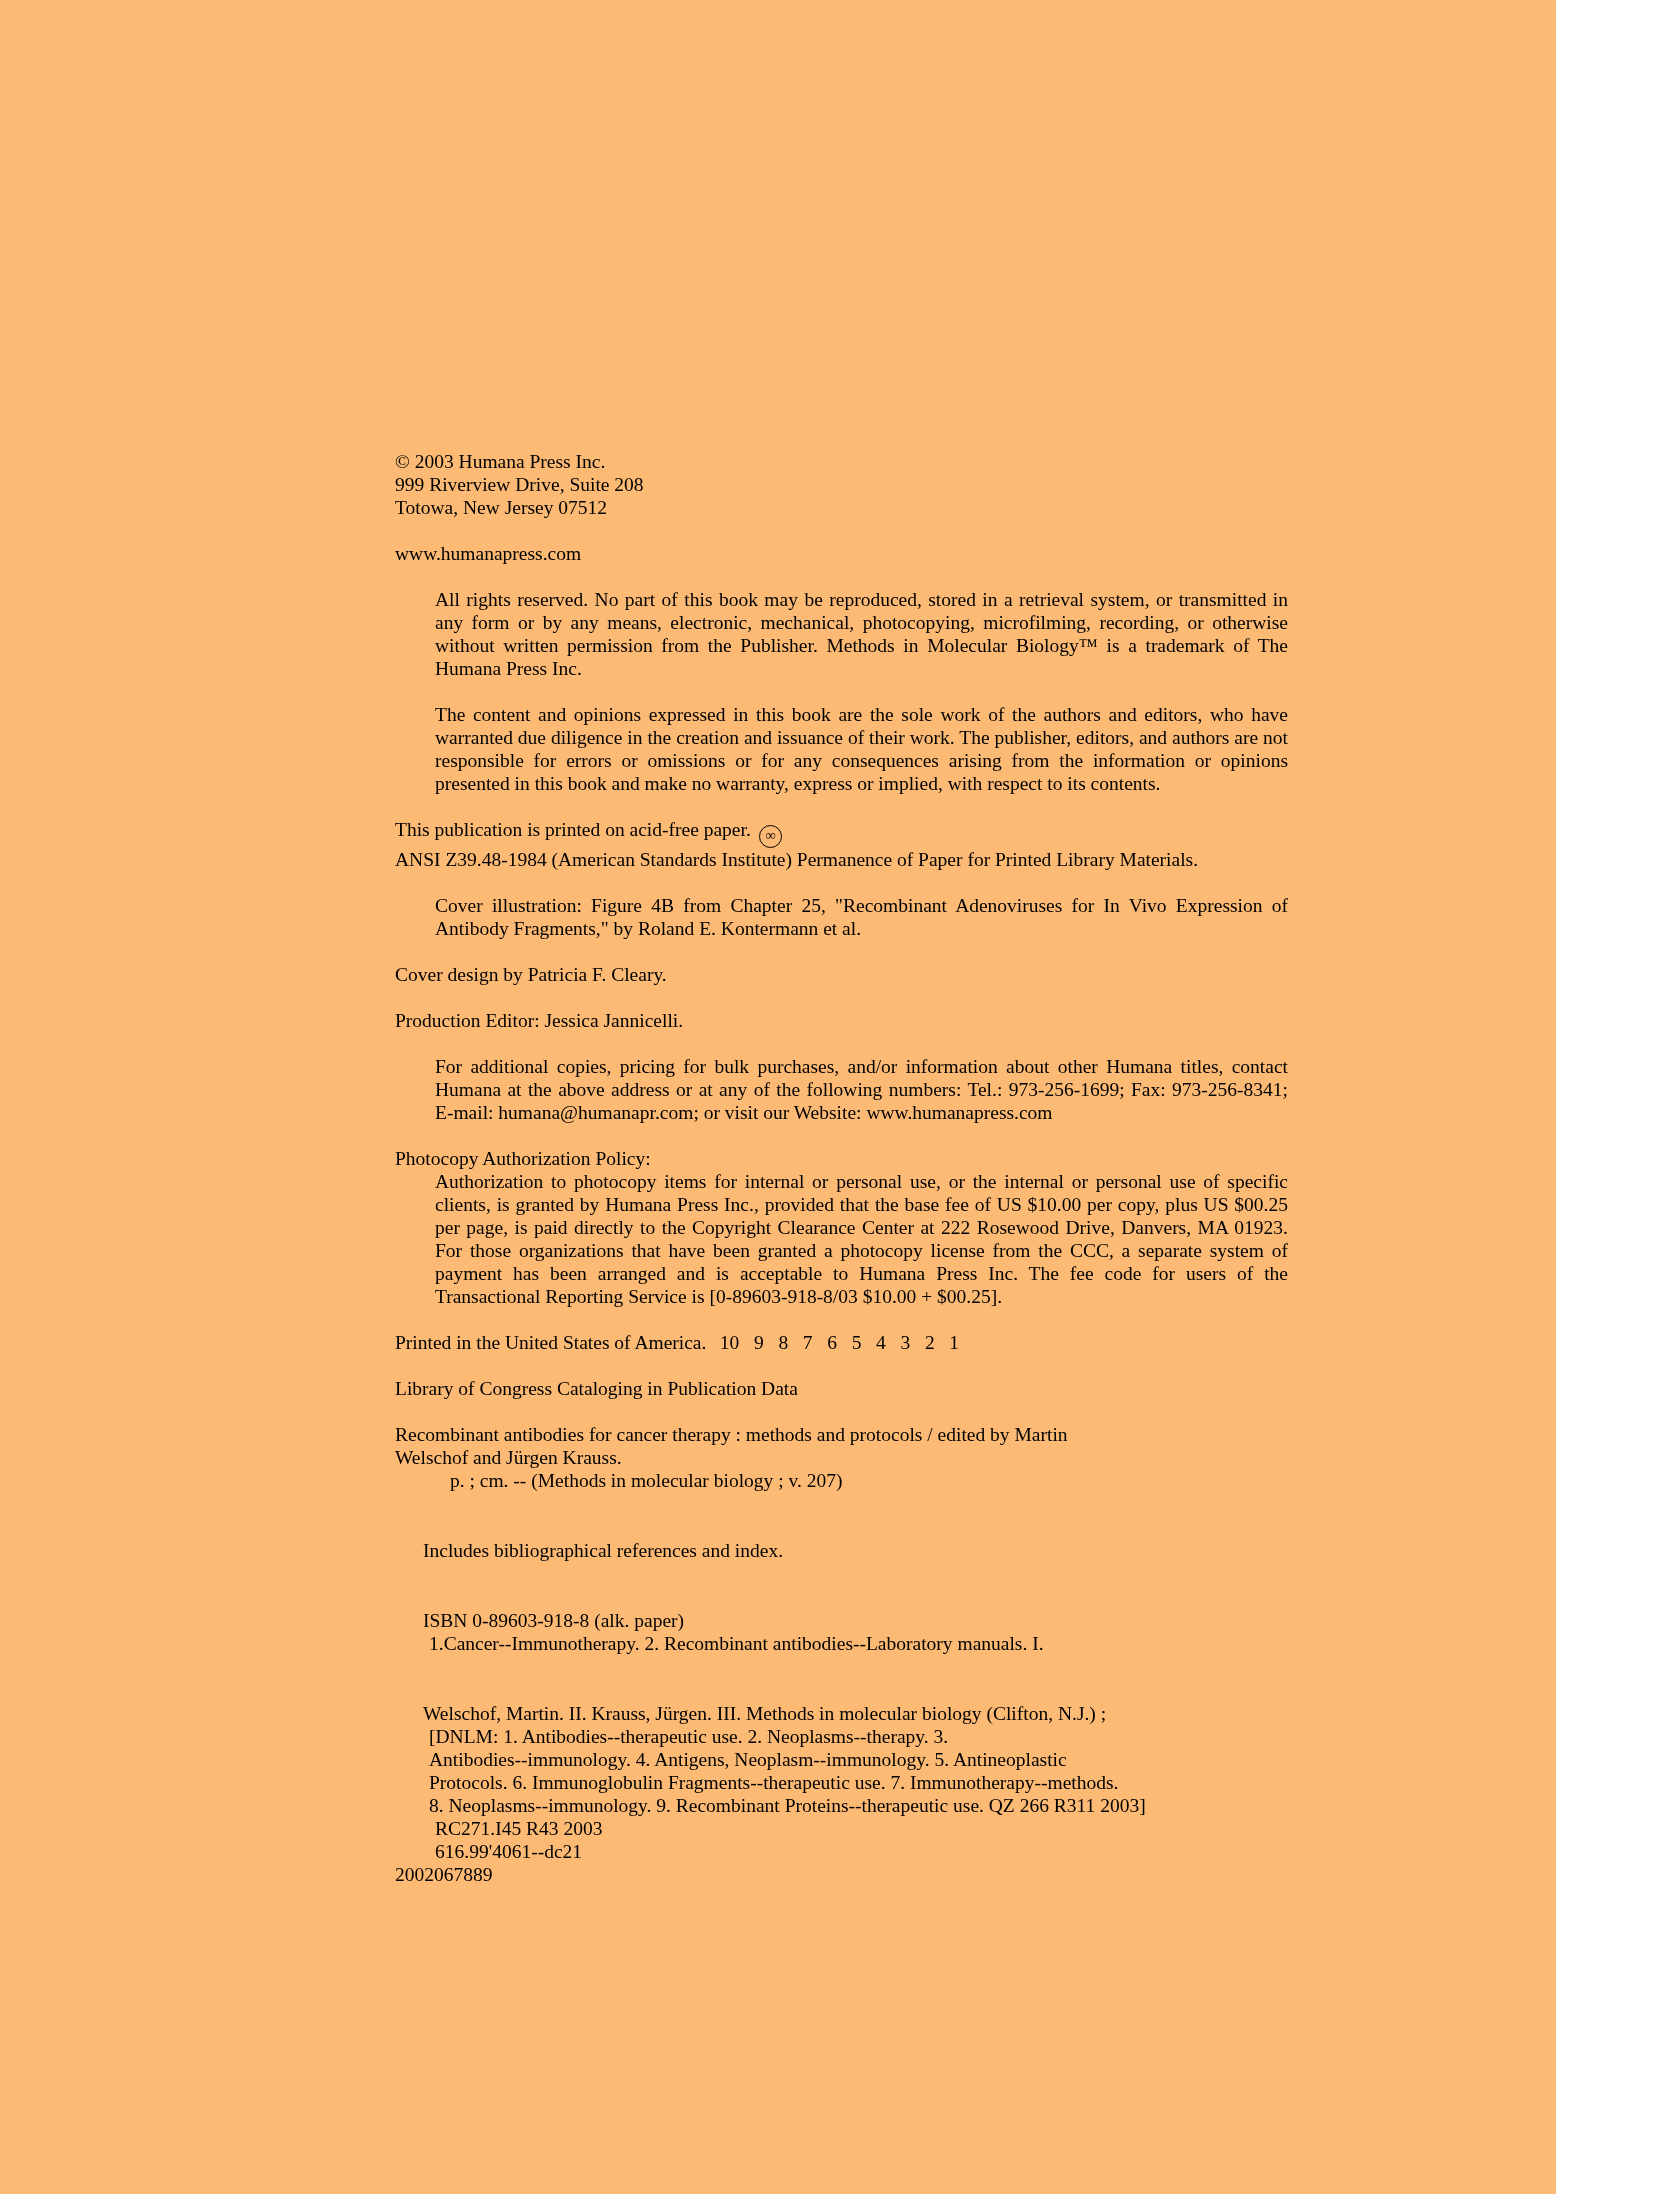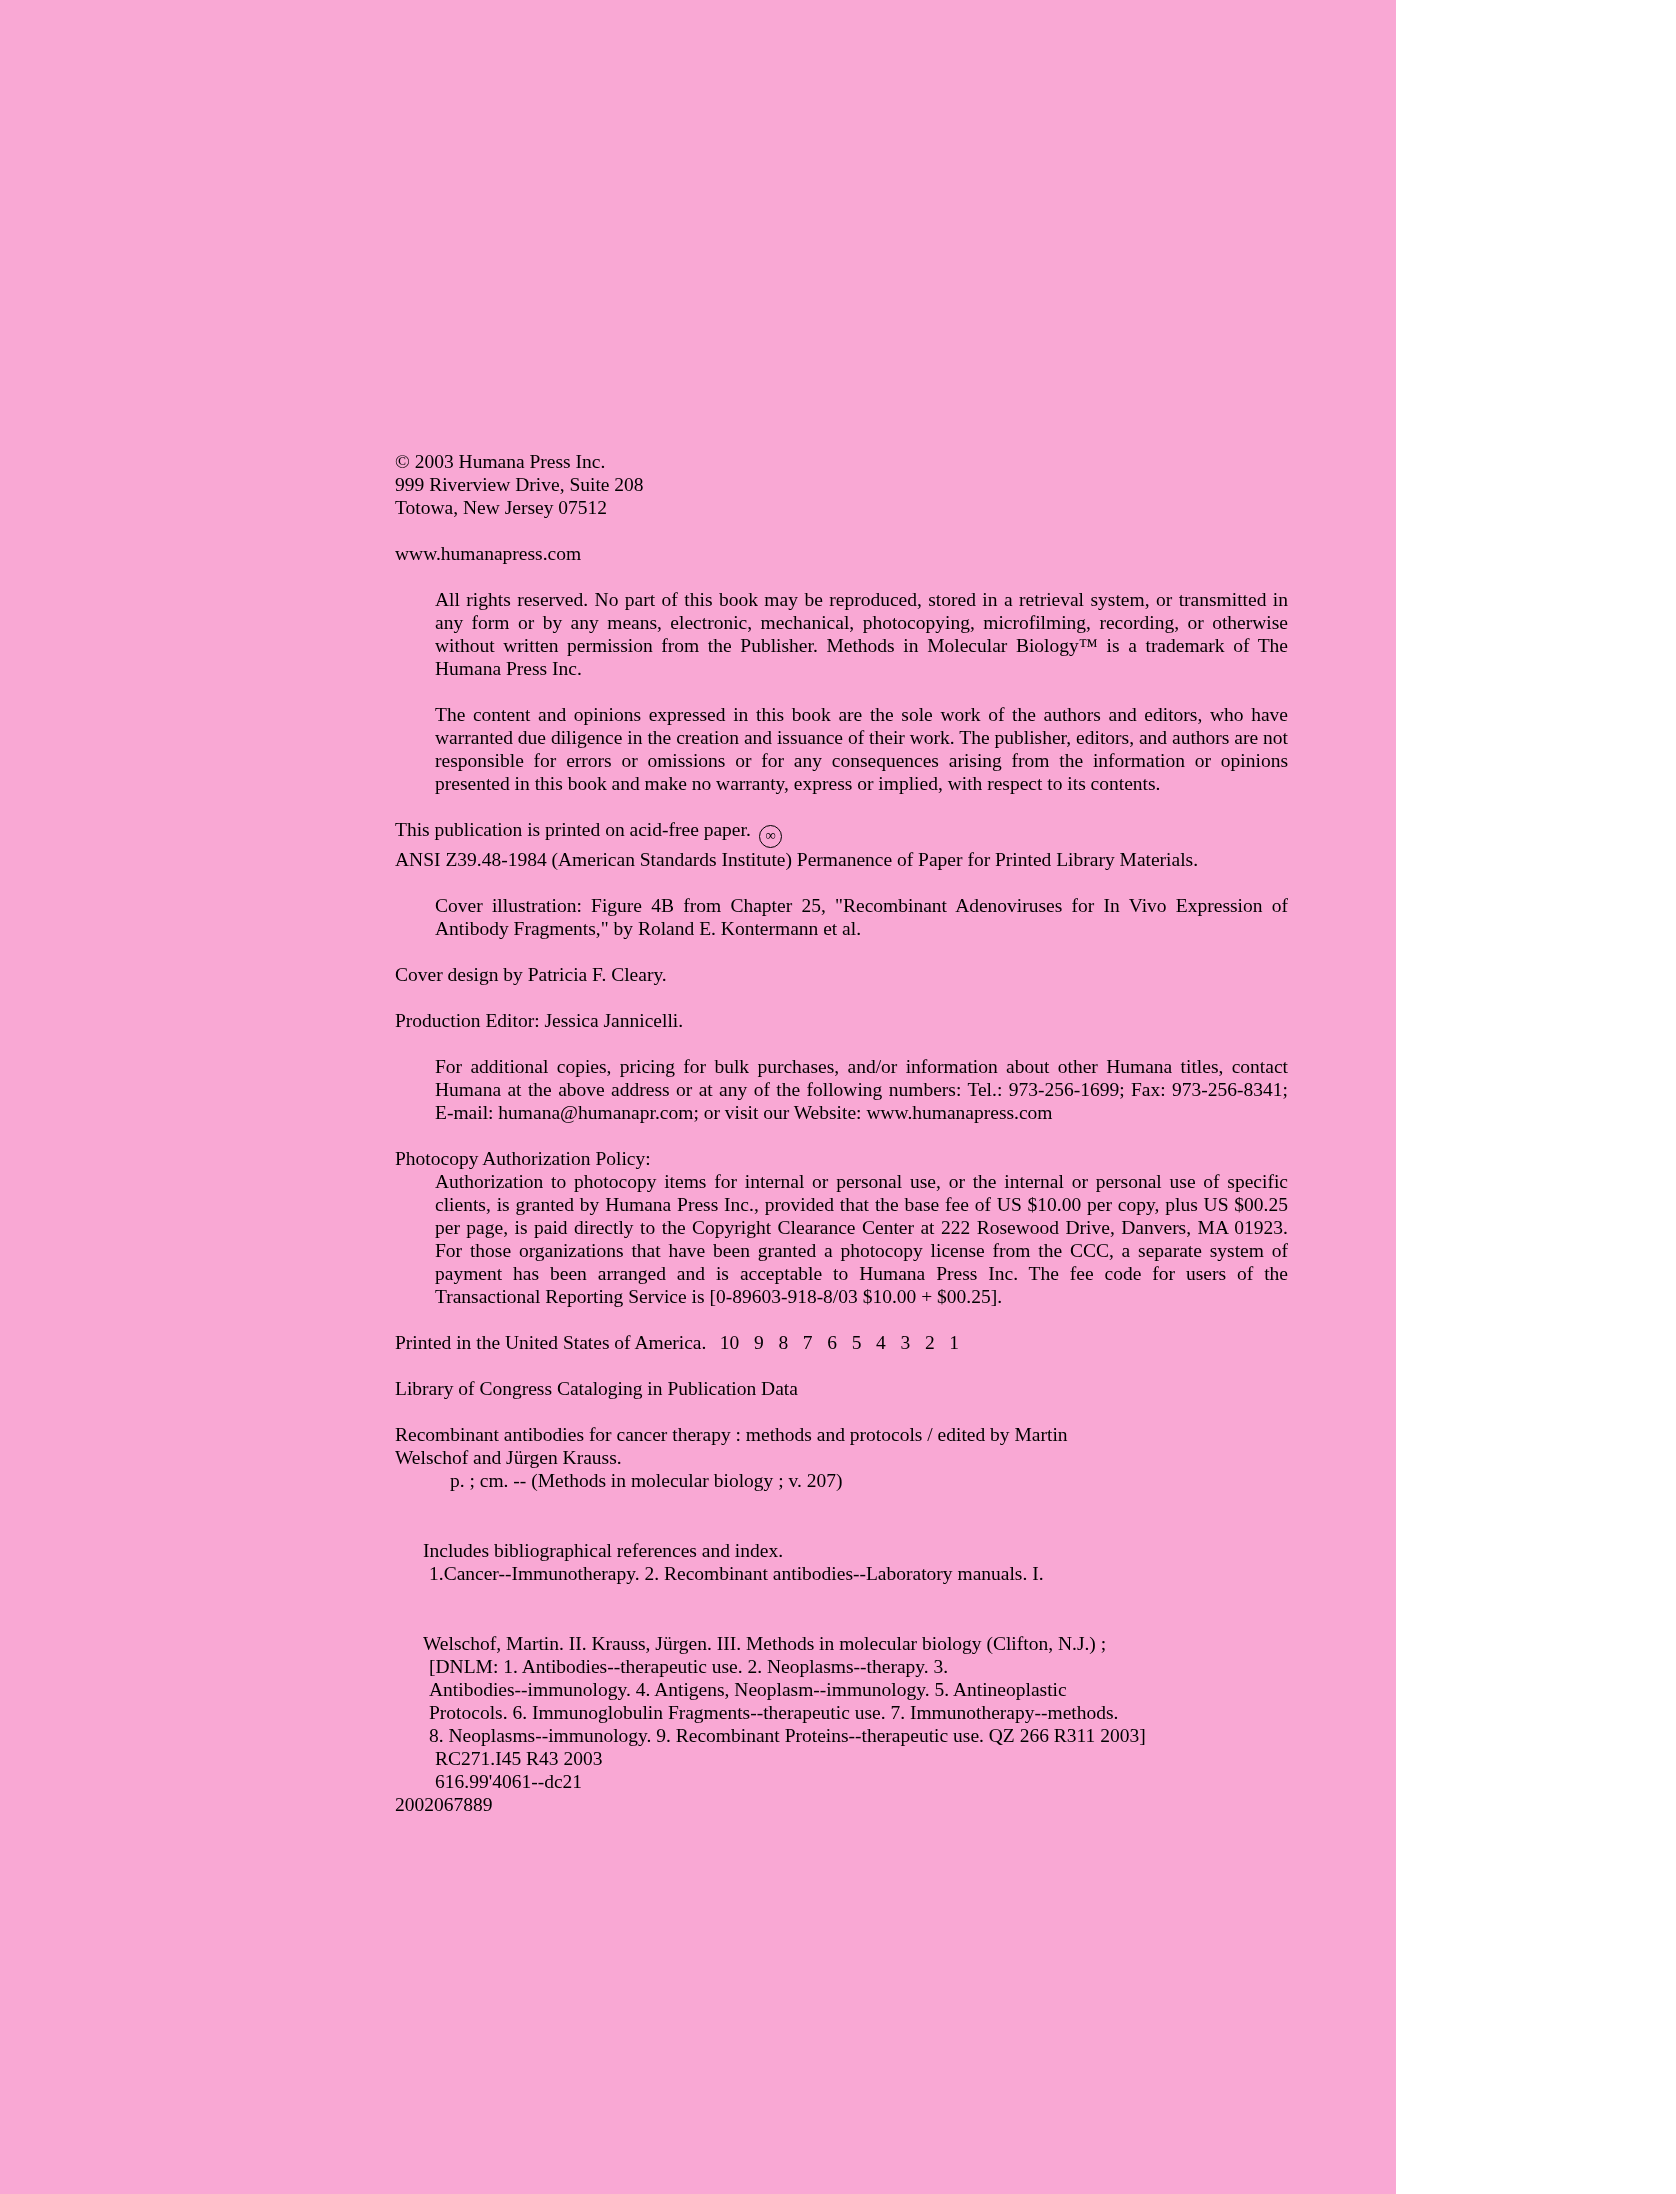--- a/index.html
+++ b/index.html
@@ -1,20 +1,20 @@
 <!DOCTYPE html>
 <html style="font-size:9.8px"><head>
 <meta charset="utf-8">
 <style>
   html, body { margin: 0; padding: 0; background: #ffffff; }
   .page {
     position: relative;
-    width: 1396px;
+    width: 1556px;
     height: 2194px;
-    background: #f9a8d4;
+    background: #fdba74;
     color: #000000;
     font-family: "Liberation Serif", serif;
     overflow: hidden;
   }
   .content {
     position: absolute;
     left: 395px;
     top: 450px;
     width: 893px;
     font-size: 19.5px;
@@ -86,20 +86,21 @@
       <span>Printed in the United States of America.</span><span class="print-numbers">10 9 8 7 6 5 4 3 2 1</span>
     </div>
 
     <div class="block">Library of Congress Cataloging in Publication Data</div>
 
     <div class="catalog">
       <div class="line">Recombinant antibodies for cancer therapy : methods and protocols / edited by Martin</div>
       <div class="line">Welschof and Jürgen Krauss.</div>
       <div class="line ind1">p. ; cm. -- (Methods in molecular biology ; v. 207)</div>
       <div class="line ind2">Includes bibliographical references and index.</div>
+      <div class="line ind2">ISBN 0-89603-918-8 (alk. paper)</div>
       <div class="line ind3">1.Cancer--Immunotherapy. 2. Recombinant antibodies--Laboratory manuals. I.</div>
       <div class="line ind2">Welschof, Martin. II. Krauss, Jürgen. III. Methods in molecular biology (Clifton, N.J.) ;</div>
       <div class="line ind3">[DNLM: 1. Antibodies--therapeutic use. 2. Neoplasms--therapy. 3.</div>
       <div class="line ind3">Antibodies--immunology. 4. Antigens, Neoplasm--immunology. 5. Antineoplastic</div>
       <div class="line ind3">Protocols. 6. Immunoglobulin Fragments--therapeutic use. 7. Immunotherapy--methods.</div>
       <div class="line ind3">8. Neoplasms--immunology. 9. Recombinant Proteins--therapeutic use. QZ 266 R311 2003]</div>
       <div class="line ind4">RC271.I45 R43 2003</div>
       <div class="line ind4">616.99'4061--dc21</div>
       <div class="line right">2002067889</div>
     </div>

